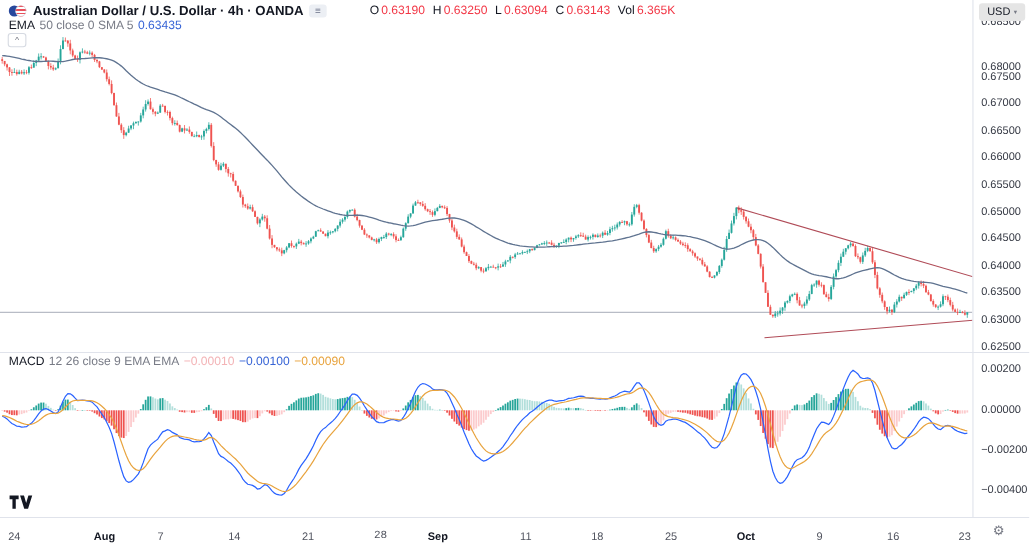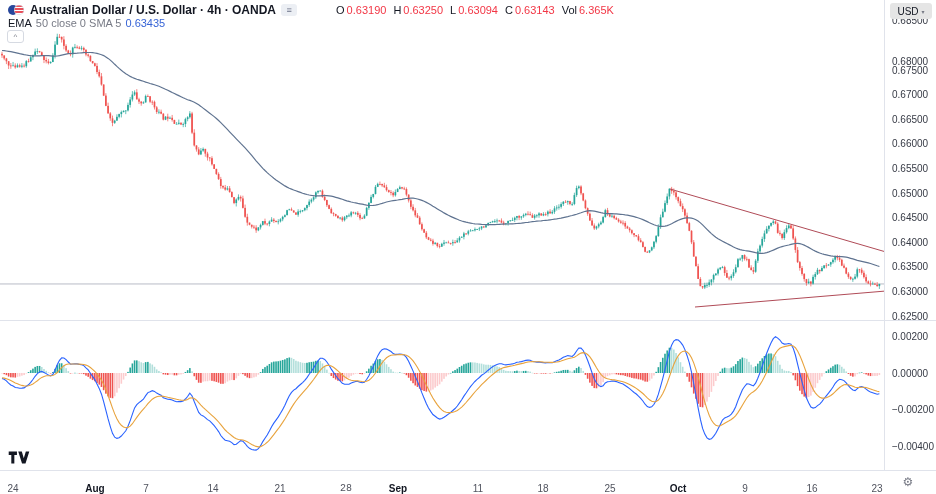--- a/index.html
+++ b/index.html
@@ -1289,20 +1289,27 @@
   </div>
 
   <div class="legend2">
     <span class="nm">EMA</span>
     <span class="pr">50 close 0 SMA 5</span>
     <span class="vv">0.63435</span>
   </div>
 
   <button class="collapse">^</button>
 
+  <div class="legend3">
+    <span class="nm">MACD</span>
+    <span class="pr">12 26 close 9 EMA EMA</span>
+    <span class="h">−0.00010</span>
+    <span class="m">−0.00100</span>
+    <span class="s">−0.00090</span>
+  </div>
 
   <div id="y-axis">
       <span class="tick" style="top: 20px;">0.68500</span>
       <span class="tick" style="top: 45px; margin-top: 16px;">0.68000</span>
       <span class="tick" style="top: 70px;">0.67500</span>
       <span class="tick" style="top: 94px;">0.67000</span>
       <span class="tick" style="top: 119px;">0.66500</span>
       <span class="tick" style="top: 143px;">0.66000</span>
       <span class="tick" style="top: 168px;">0.65500</span>
       <span class="tick" style="top: 193px;">0.65000</span>

